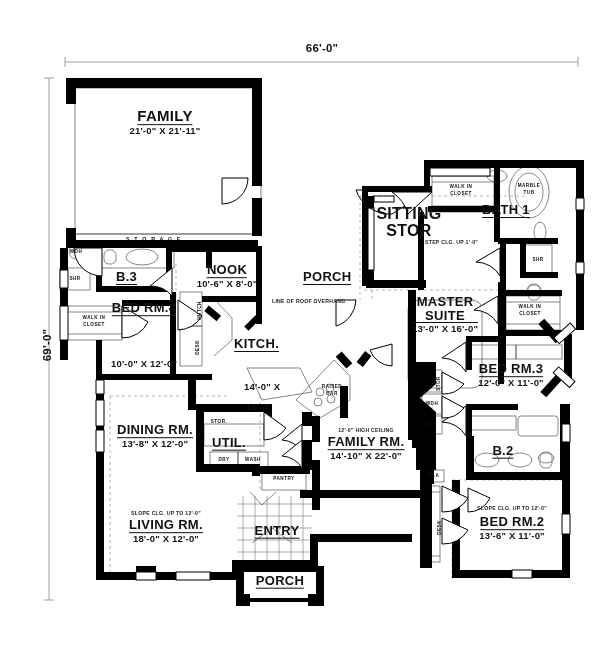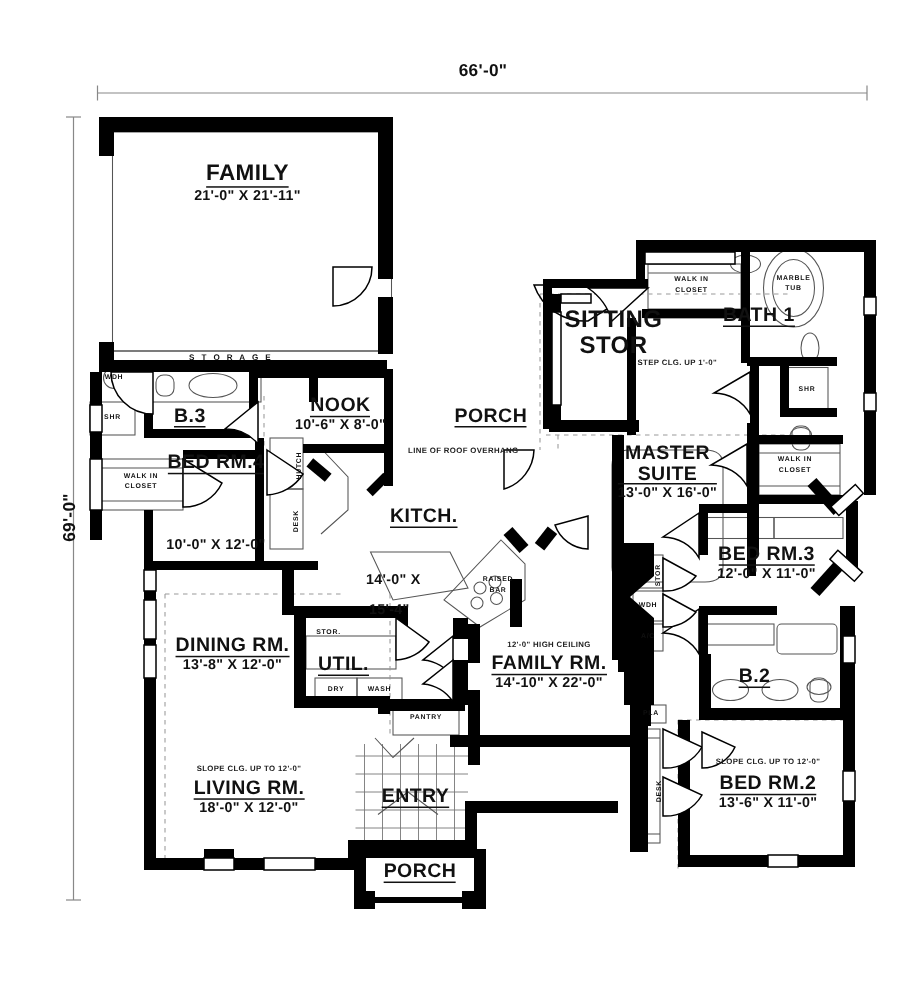--- a/index.html
+++ b/index.html
@@ -325,21 +325,21 @@
 </div>
 
 <div class="lbl stack" style="left:227px;top:276px;transform:translate(-50%,-50%);">
   <span class="rm-name sm">NOOK</span>
   <span class="rm-dim">10'-6" X 8'-0"</span>
 </div>
 
 <div class="lbl rm-name sm" style="left:303px;top:270px;">PORCH</div>
 <div class="lbl note" style="left:272px;top:299px;">LINE OF ROOF OVERHANG</div>
 
-<div class="lbl rm-name sm" style="left:260px;top:337px;text-align:right;">KITCH.</div>
+<div class="lbl rm-name sm" style="left:234px;top:337px;text-align:right;">KITCH.</div>
 <div class="lbl rm-dim" style="left:244px;top:381px;">14'-0" X</div>
 <div class="lbl rm-dim" style="left:246px;top:401px;">15'-4"</div>
 
 <div class="lbl" style="left:409px;top:206px;transform:translate(-50%,0);">
   <div class="rm-name xs" style="border:none;">SITTING</div>
   <div class="rm-name xs" style="border:none;">STOR</div>
 </div>
 
 <div class="lbl rm-name sm" style="left:482px;top:203px;">BATH 1</div>
 

